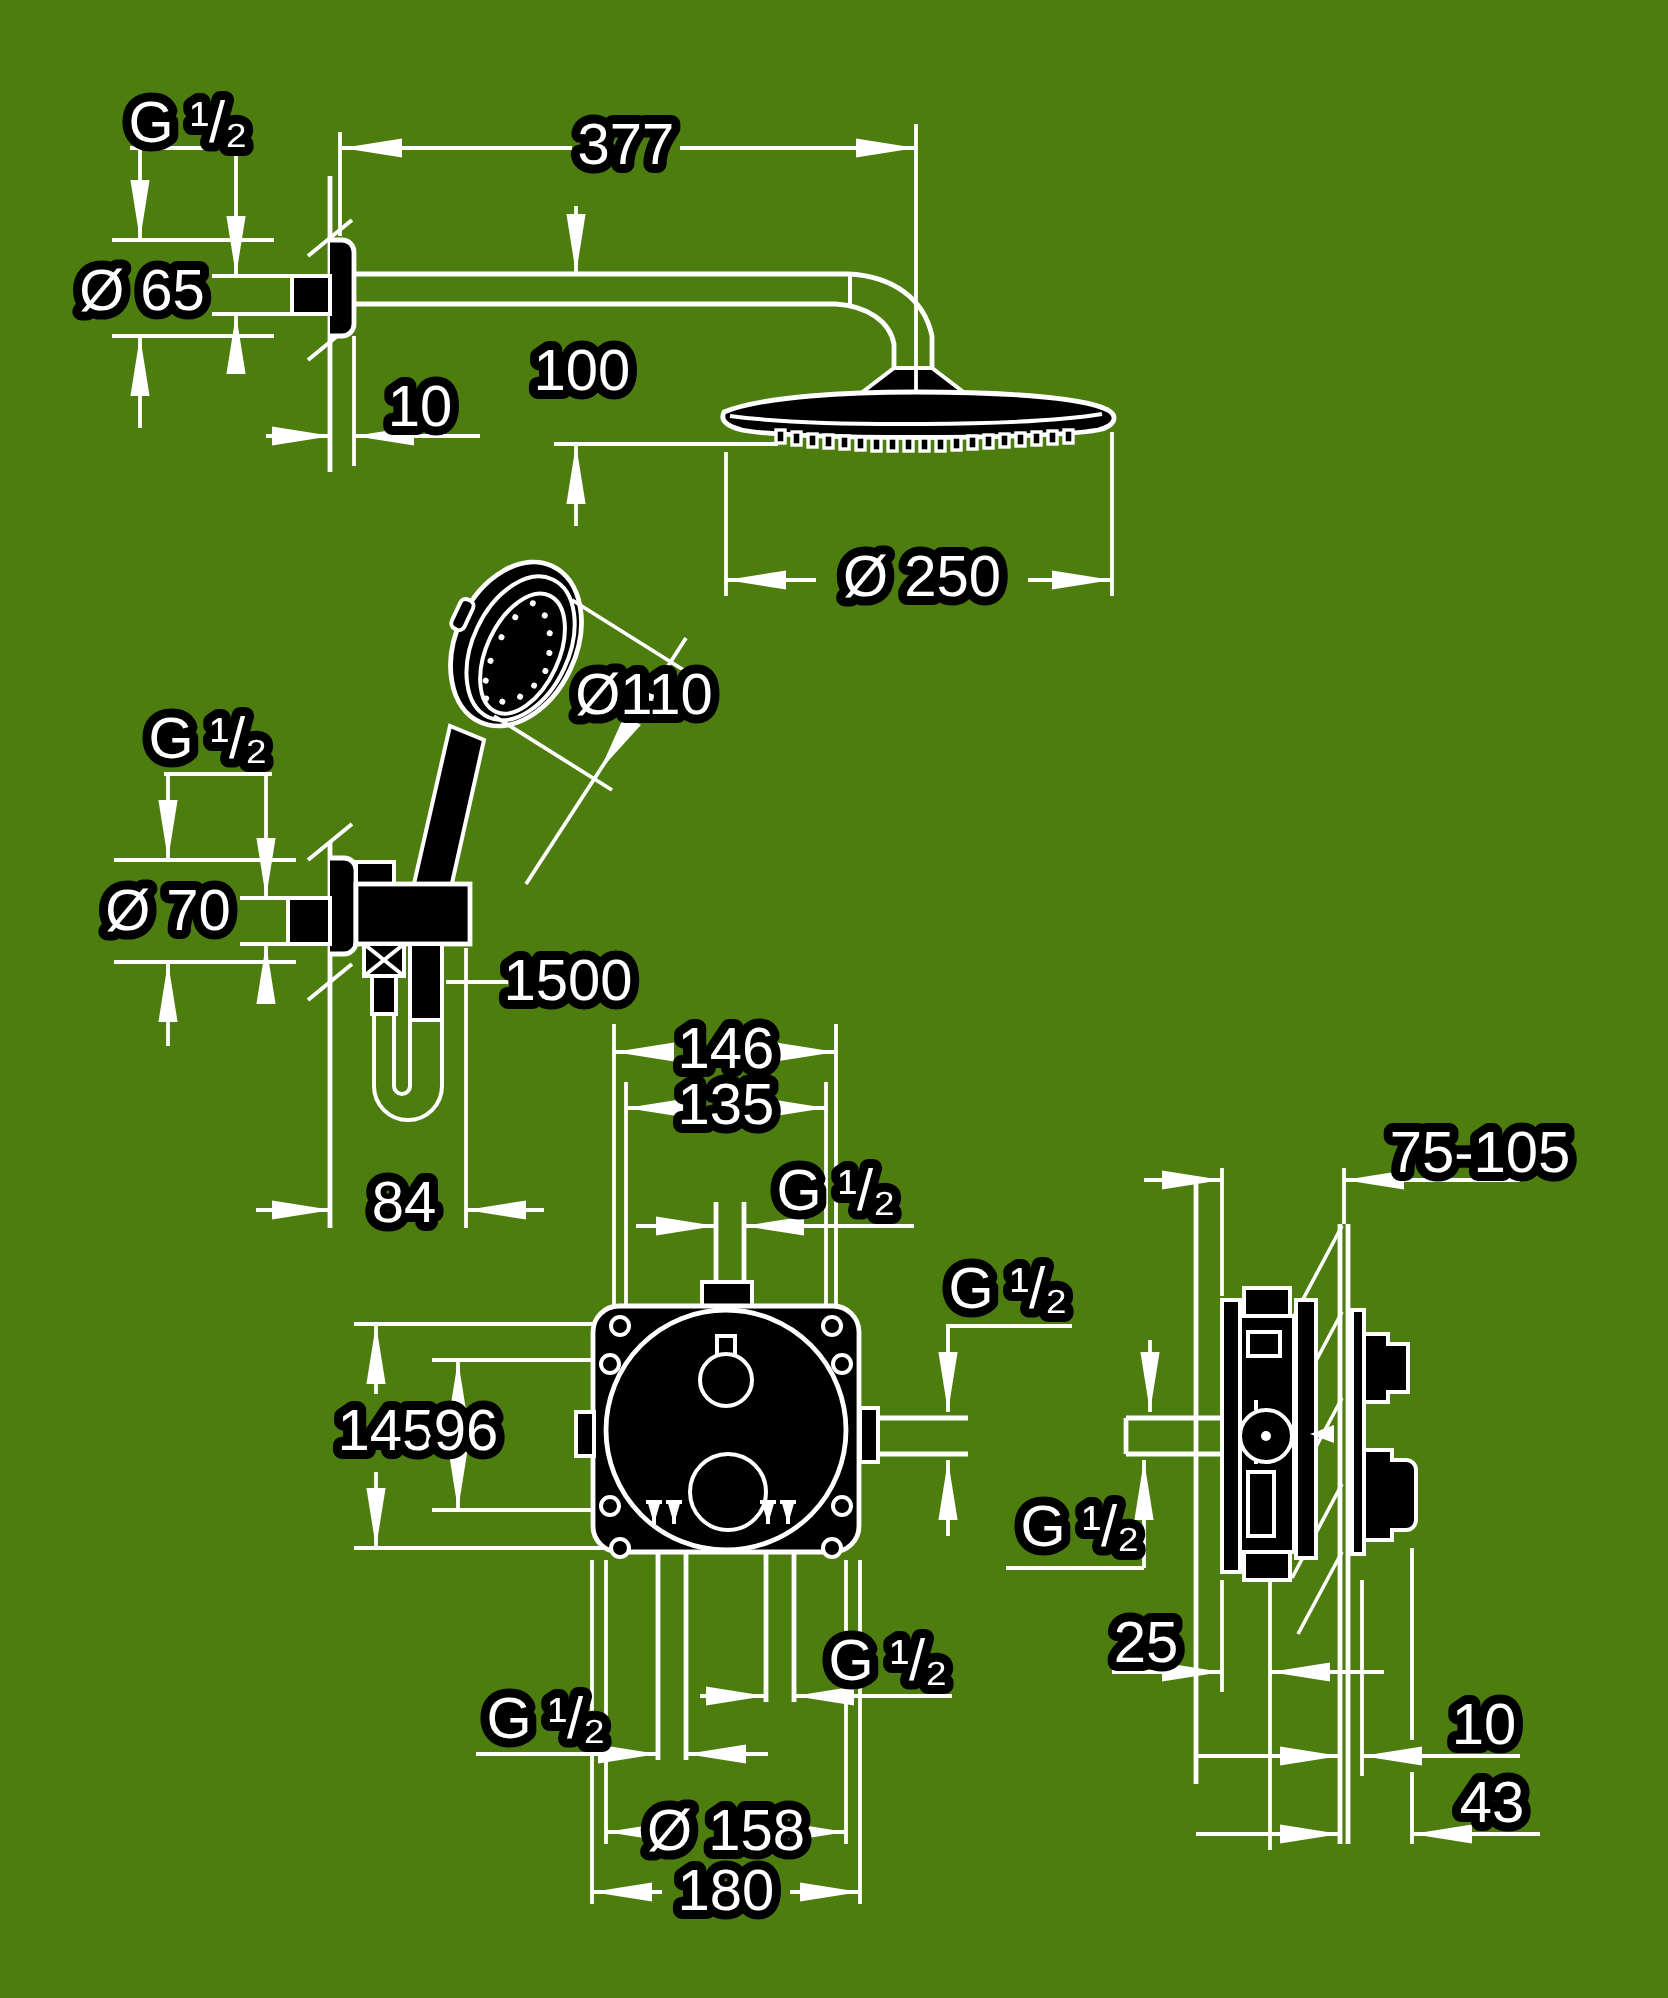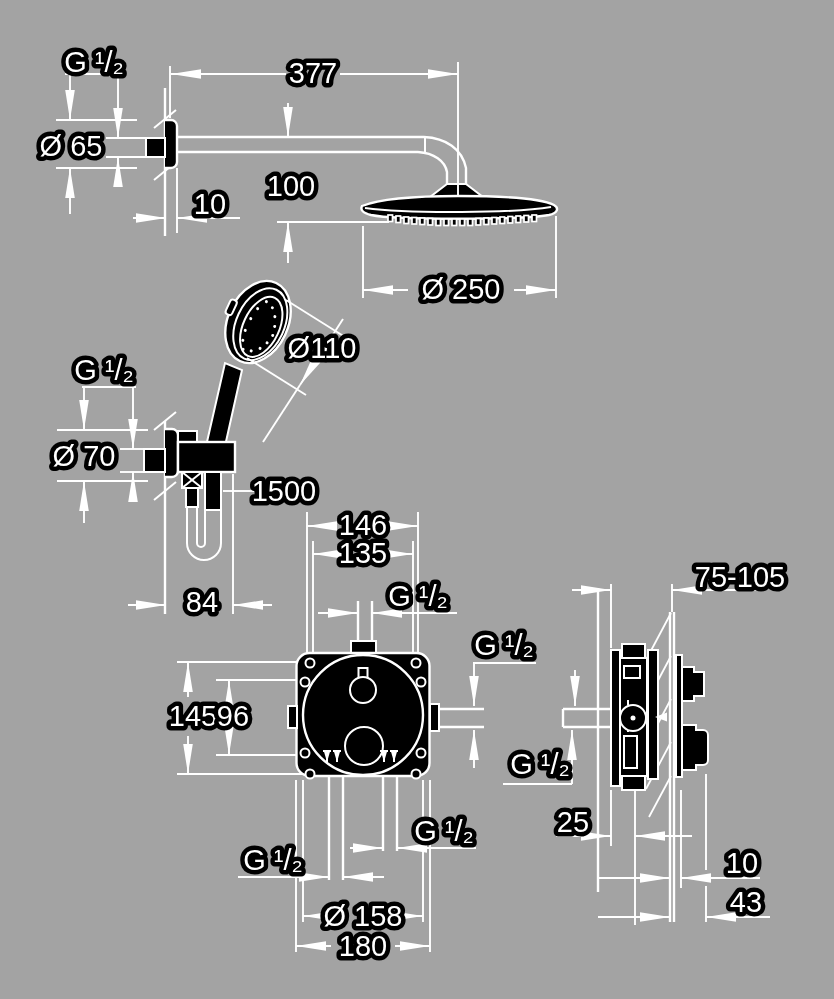--- a/index.html
+++ b/index.html
@@ -1,16 +1,16 @@
 <!DOCTYPE html>
 <html><head>
 <meta charset="utf-8">
 <style>
   html,body{margin:0;padding:0;background:#000;}
-  .stage{position:relative;width:834px;height:999px;background:#a3a3a3;overflow:hidden;}
+  .stage{position:relative;width:834px;height:999px;background:#4d7c0f;overflow:hidden;}
   svg{display:block;}
   svg text{
     font-family:"Liberation Sans","DejaVu Sans",sans-serif;
     fill:#fff;
     paint-order:stroke;
     stroke:#000;
     stroke-width:9px;
     stroke-linejoin:round;
     font-size:29px;
   }

